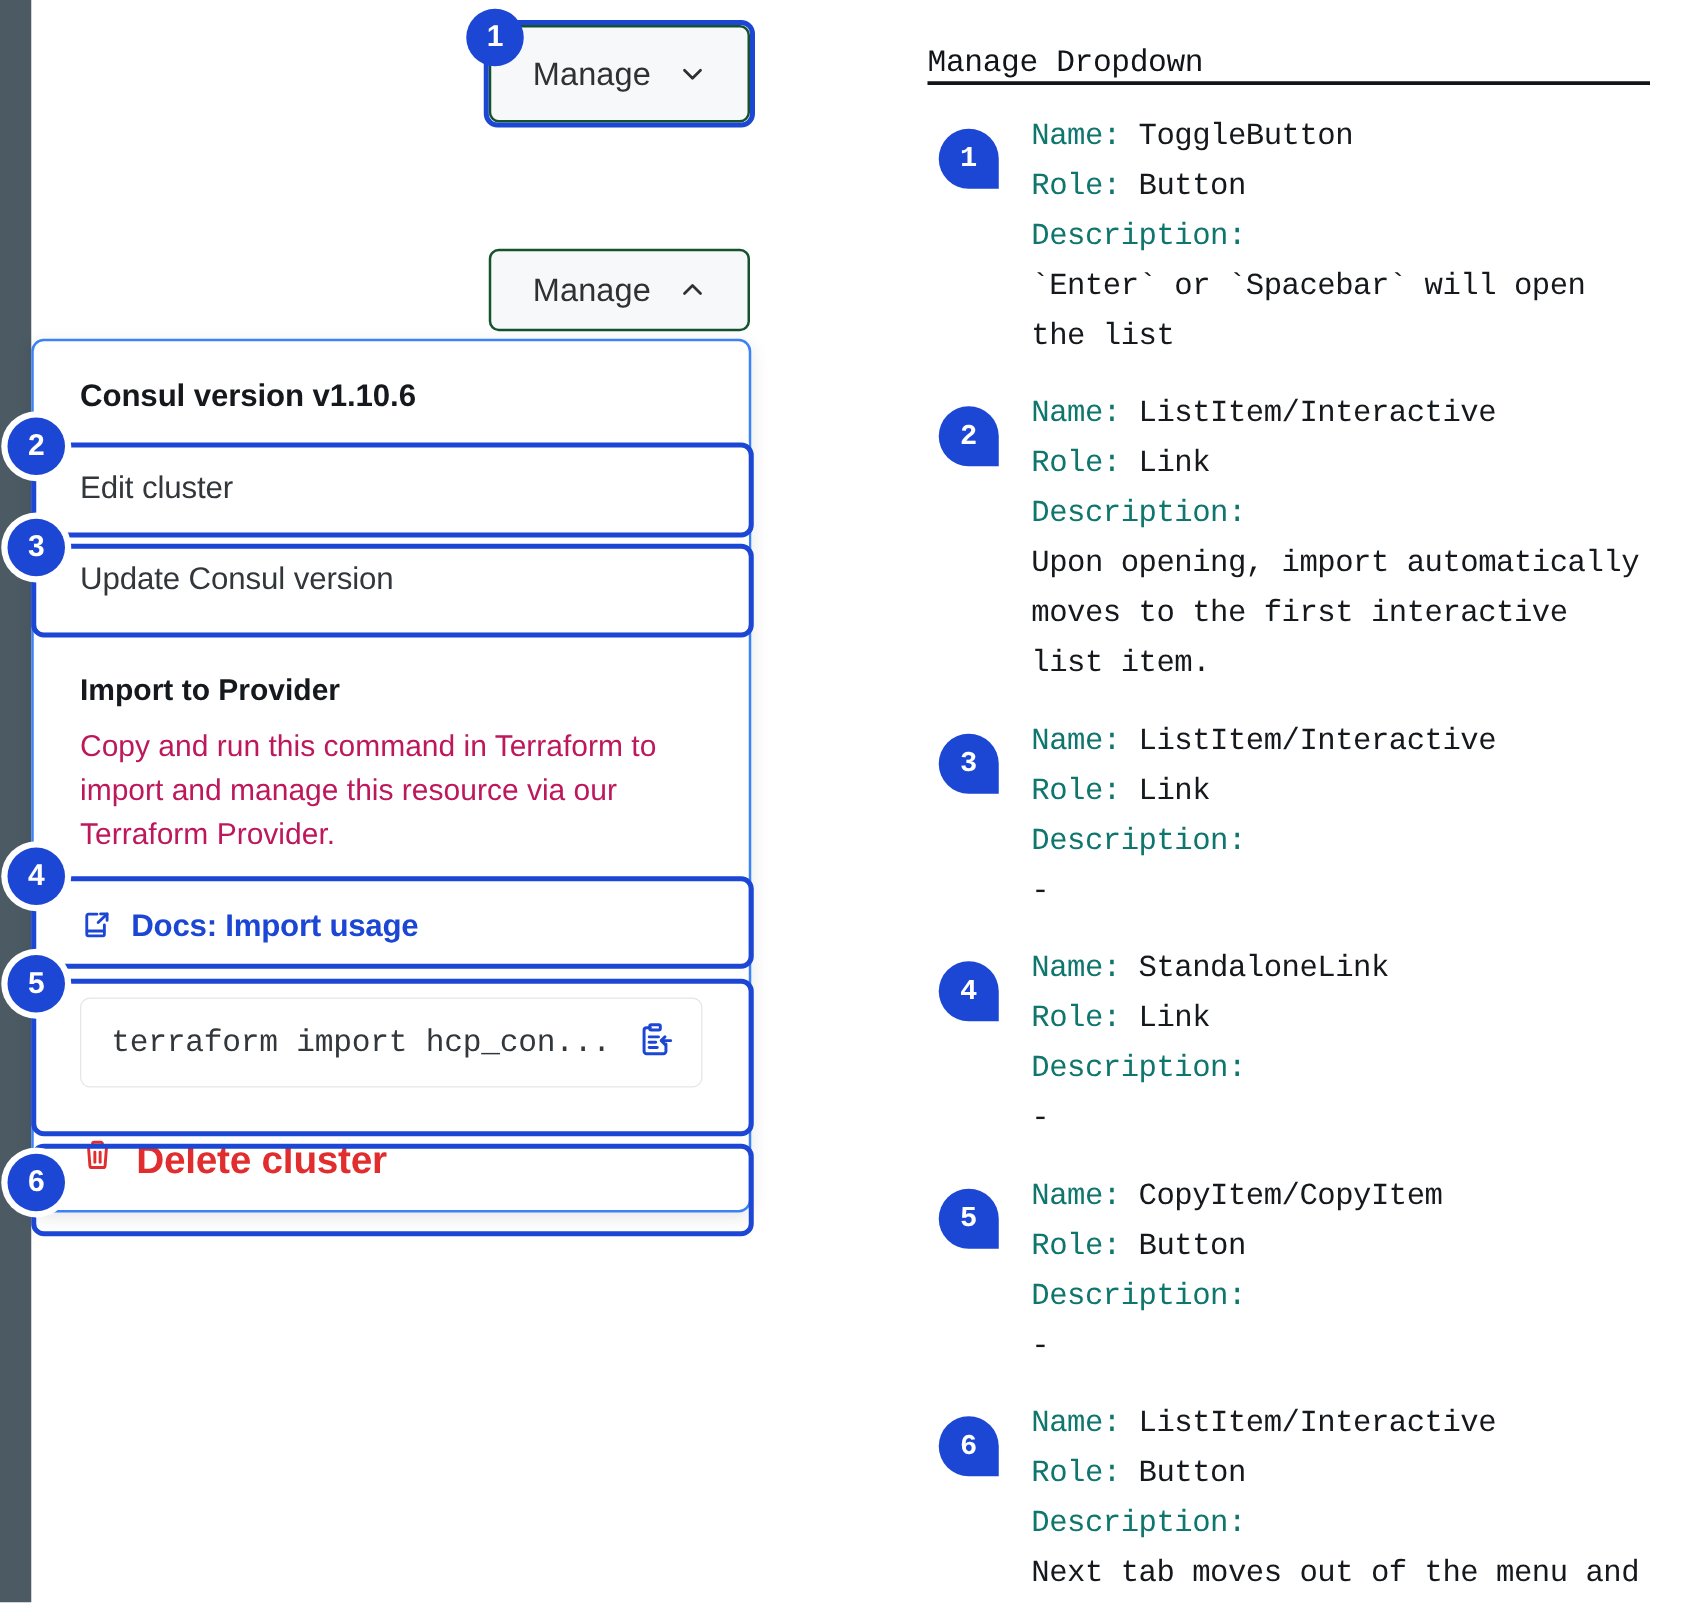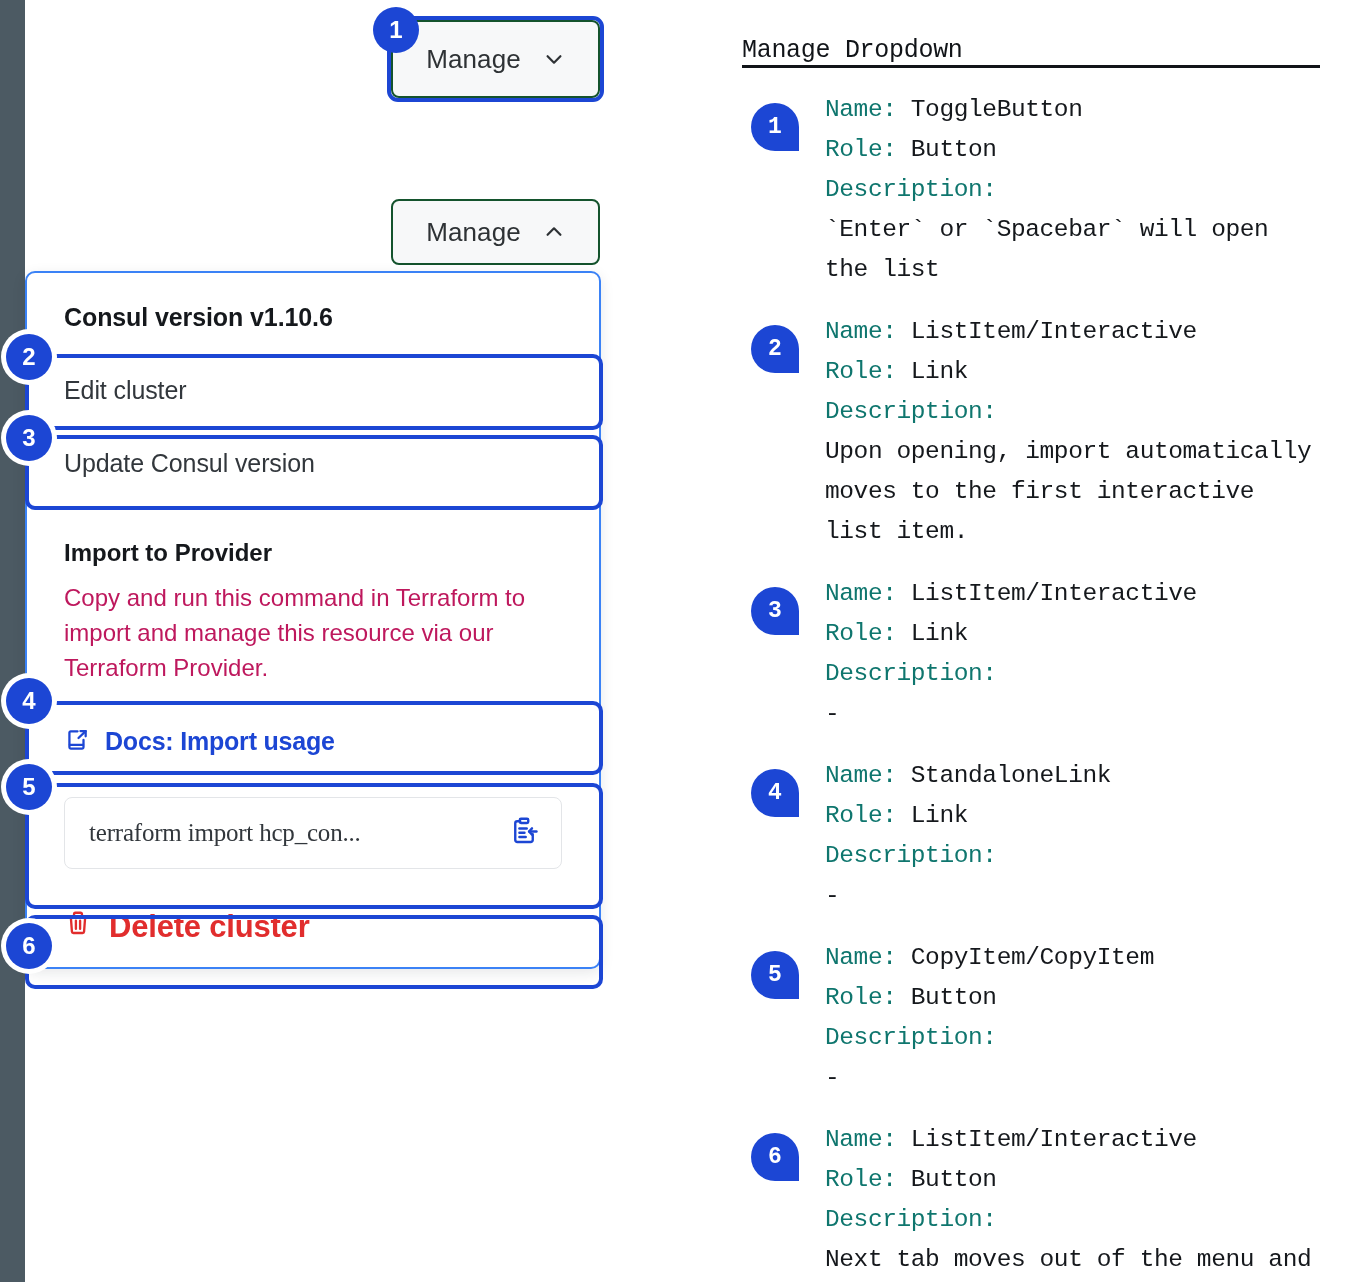--- a/index.html
+++ b/index.html
@@ -132,21 +132,21 @@
     border: 1px solid #e3e5e8;
     border-radius: 8px;
     background: #fff;
     height: 72px;
     display: flex;
     align-items: center;
     justify-content: space-between;
     padding: 0 22px 0 24px;
   }
   .copy-text {
-    font-family: Liberation Serif, serif;
+    font-family: Liberation Mono, monospace;
     font-size: 25px;
     color: #32373c;
     white-space: nowrap;
     letter-spacing: -.2px;
   }
   .delete-row {
     display: flex;
     align-items: center;
     gap: 17px;
     font-size: 31px;

